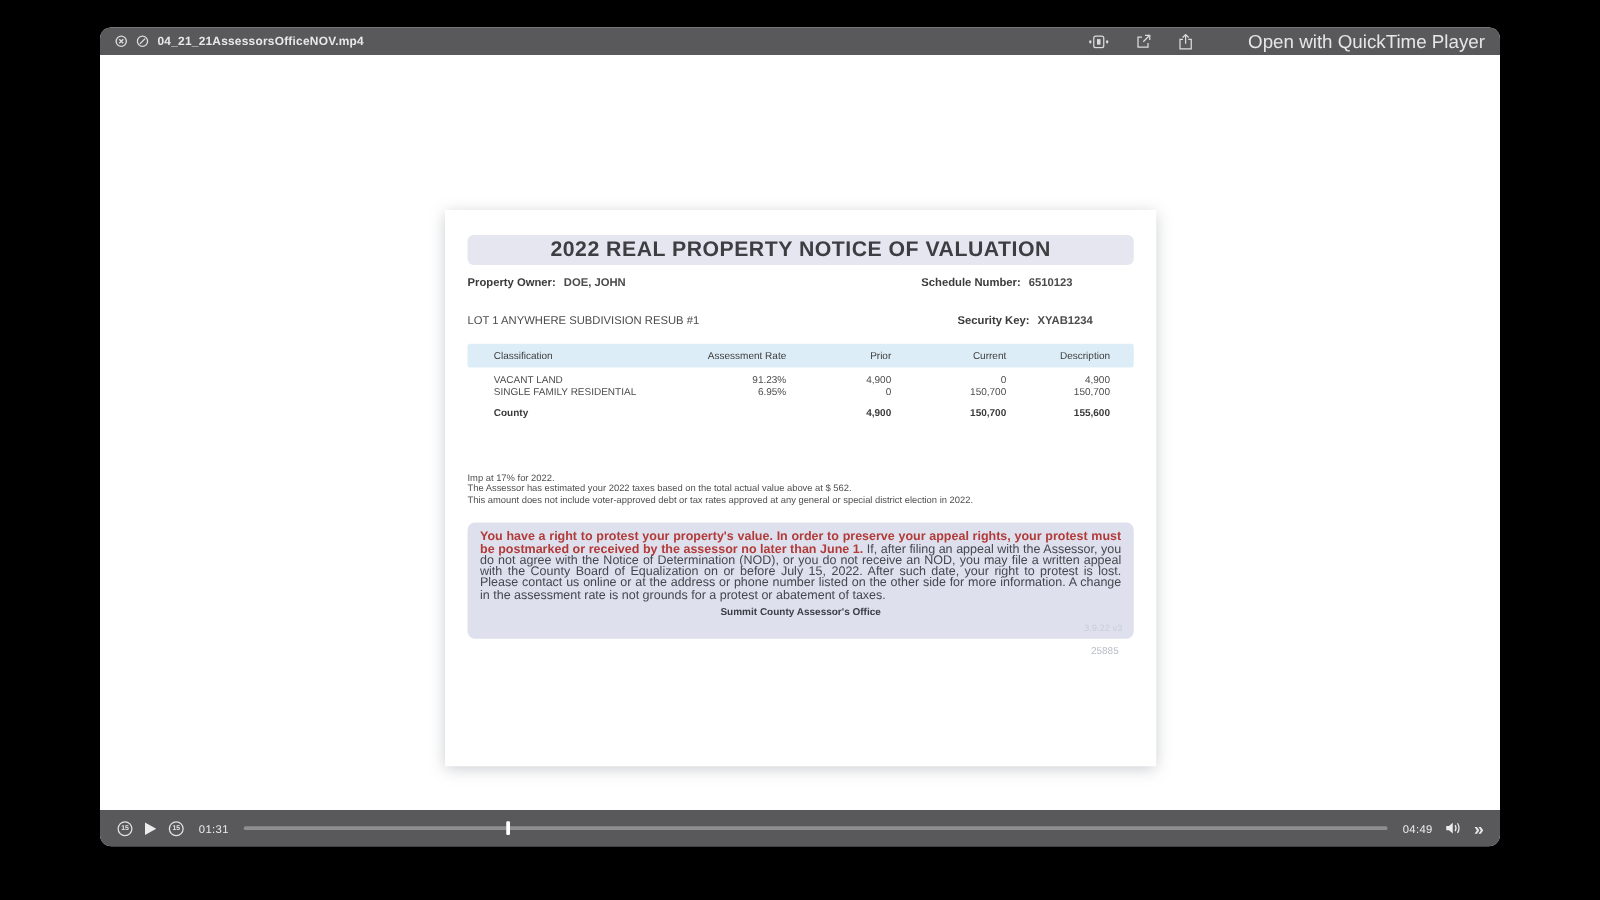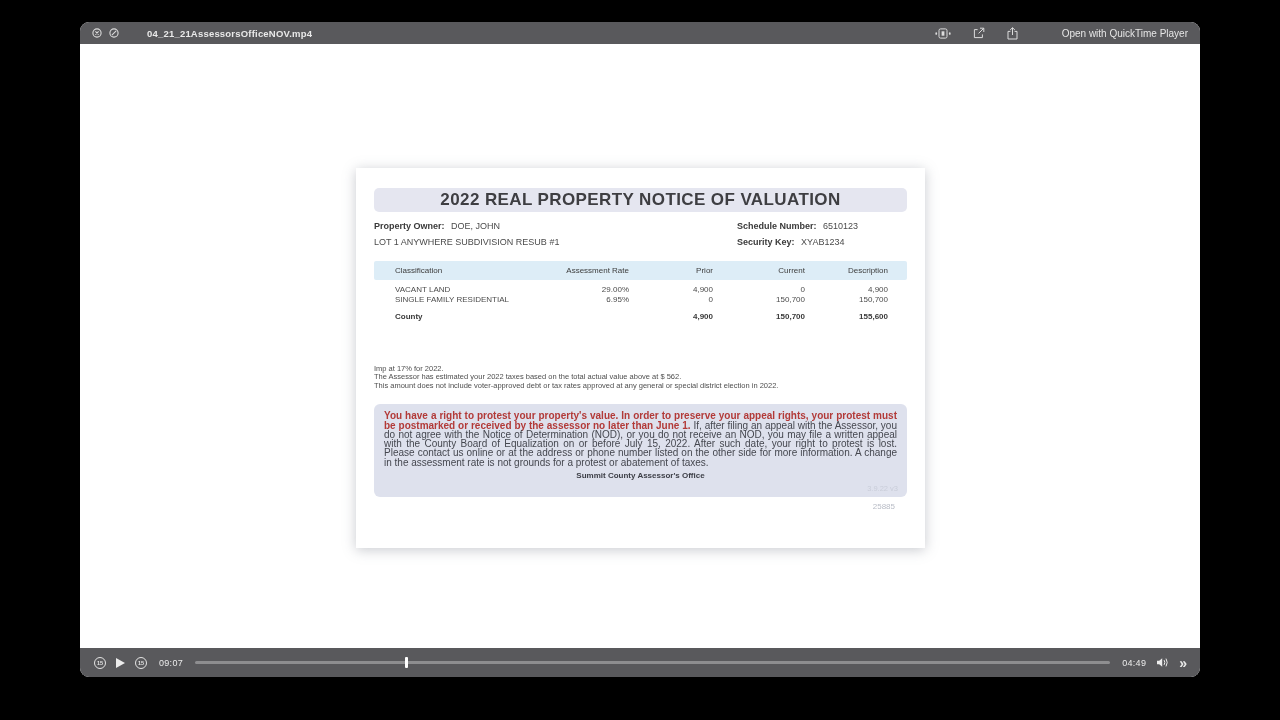--- a/index.html
+++ b/index.html
@@ -7,43 +7,43 @@
               font-family:"Liberation Sans", sans-serif; }
 
   .window { position:absolute; left:80px; top:22px; width:1120px; height:655px;
             border-radius:9px; overflow:hidden; background:#fff;
             box-shadow:0 10px 34px rgba(0,0,0,0.65); display:flex; flex-direction:column; }
 
   
   .titlebar { height:22px; flex:0 0 auto; background:#59595c; display:flex;
               align-items:center; padding:0 12px; color:#e9e9e9; }
   .titlebar .icn { display:flex; align-items:center; margin-right:7px; cursor:pointer; }
-  .filename { font-size:9.5px; font-weight:bold; letter-spacing:.2px; margin-left:21px; }
+  .filename { font-size:9.5px; font-weight:bold; letter-spacing:.2px; margin-left:0; }
   .tb-spacer { flex:1; }
   .tb-right { display:flex; align-items:center; gap:15px; }
-  .open-with { font-size:10px; color:#e6e6e6; margin-left:22px; cursor:pointer; }
+  .open-with { font-size:15px; color:#e6e6e6; margin-left:22px; cursor:pointer; }
 
   
   .video-area { flex:1; background:#fff; position:relative; }
 
   
-  .doc { position:absolute; left:276px; top:124px; width:569px; height:380px;
+  .doc { position:absolute; left:276px; top:124px; width:569px; height:445px;
          background:#fff; box-shadow:0 2px 12px rgba(110,115,130,0.38);
          padding:0 18px; color:#454545; }
   .doc-band { margin-top:20px; height:24px; background:#e5e6f0; border-radius:5px;
               display:flex; align-items:center; justify-content:center; }
   .doc-band span { font-size:17px; font-weight:bold; color:#3e3e42; letter-spacing:.4px; }
 
   .info-row { display:flex; font-size:9px; }
   .info-left { width:363px; }
   .lbl { font-weight:bold; color:#3a3a3a; }
-  .val { margin-left:4px; color:#4b4b4b; }
+  .val { margin-left:4px; color:#4b4b4b;font-weight:bold; }
   .row-owner { margin-top:9px; }
   .row-addr-label { margin-top:12px; font-size:9px; }
-  .row-lot { margin-top:6px; }
+  .row-lot { margin-top:20px;gap:29px; }
 
   .tbl { margin-top:14px; }
   .tbl-grid { display:grid; grid-template-columns:150px 84px 84px 92px 83px;
               padding:0 16px 0 21px; font-size:8px; }
   .tbl-grid > div:nth-child(n+2) { text-align:right; }
   .tbl-head { background:#ddedf7; height:19px; align-items:center; border-radius:2px;
               font-weight:normal; color:#3c3c3c; }
   .tbl-rows { margin-top:5px; line-height:9.5px; color:#4c4c4c; }
   .tbl-total { margin-top:8px; font-weight:bold; color:#3a3a3a; }
 
@@ -158,21 +158,21 @@
         <div class="tbl-grid tbl-head">
           <div>Classification</div>
           <div>Assessment Rate</div>
           <div>Prior</div>
           <div>Current</div>
           <div>Description</div>
         </div>
         <div class="tbl-rows">
           <div class="tbl-grid">
             <div>VACANT LAND</div>
-            <div>29.00%</div>
+            <div>91.23%</div>
             <div>4,900</div>
             <div>0</div>
             <div>4,900</div>
           </div>
           <div class="tbl-grid">
             <div>SINGLE FAMILY RESIDENTIAL</div>
             <div>6.95%</div>
             <div>0</div>
             <div>150,700</div>
             <div>150,700</div>
@@ -208,21 +208,21 @@
   </div>
 
   <div class="controlbar">
     <span class="skip-btn">
         <span>15</span>
       </span>
     <span class="play-btn"></span>
     <span class="skip-btn skip-fwd">
         <span>15</span>
       </span>
-    <span class="time">09:07</span>
+    <span class="time">01:31</span>
     <span class="progress">
       <span class="progress-filled" style="width: 23%;"></span>
       <span class="progress-marker" style="left: 23%;"></span>
     </span>
     <span class="time">04:49</span>
     <span class="vol">
       <svg width="14" height="11" viewBox="0 0 14 11">
           <path d="M1 3.8 H3.2 L6.2 1.2 V9.8 L3.2 7.2 H1 Z" fill="#ececec"></path>
           <path d="M8.1 3.1 Q9.5 5.5 8.1 7.9" stroke="#ececec" stroke-width="1" fill="none"></path>
           <path d="M10 1.6 Q12.4 5.5 10 9.4" stroke="#ececec" stroke-width="1" fill="none"></path>

